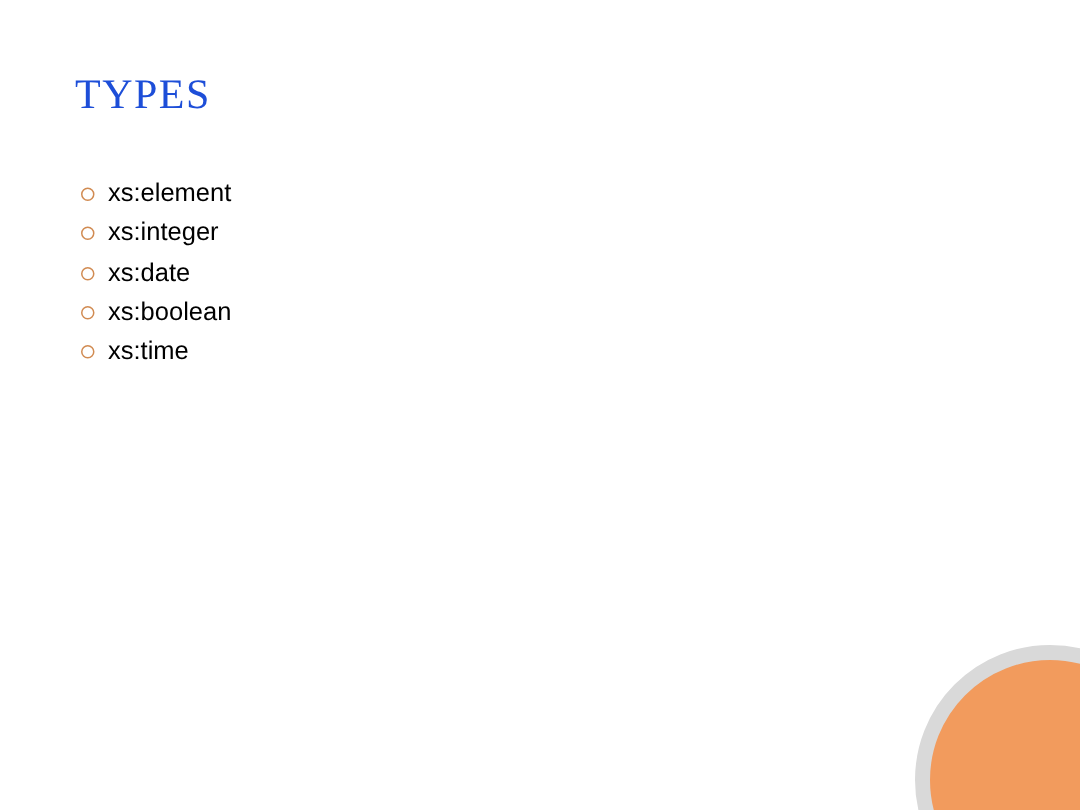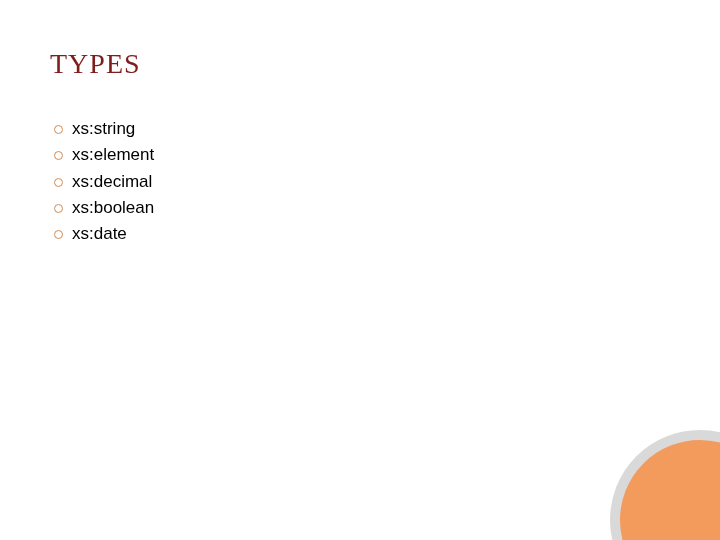--- a/index.html
+++ b/index.html
@@ -13,21 +13,21 @@
     position: relative;
     width: 720px;
     height: 540px;
     padding: 48px 50px 0 50px;
   }
   .title {
     font-family: Georgia, "Times New Roman", serif;
     font-size: 28px;
     font-weight: 400;
     letter-spacing: 1px;
-    color: #7f1d1d;
+    color: #1d4ed8;
     text-transform: uppercase;
     margin-bottom: 36px;
   }
   .list {
     list-style: none;
   }
   .list > li {
     position: relative;
     padding-left: 22px;
     font-size: 17px;
@@ -77,24 +77,24 @@
     border: 10px solid #d9d9d9;
   }
 </style>
 </head>
 <body>
 
 <div class="slide">
   <h1 class="title">TYPES</h1>
 
   <ul class="list">
-    <li>xs:string</li>
     <li>xs:element</li>
-    <li>xs:decimal</li>
+    <li>xs:integer</li>
+    <li>xs:date</li>
     <li>xs:boolean</li>
-    <li>xs:date</li>
+    <li>xs:time</li>
   </ul>
 
   <div class="gap"></div>
 
 
   <div class="corner-circle"></div>
 </div>
 
 </body></html>

